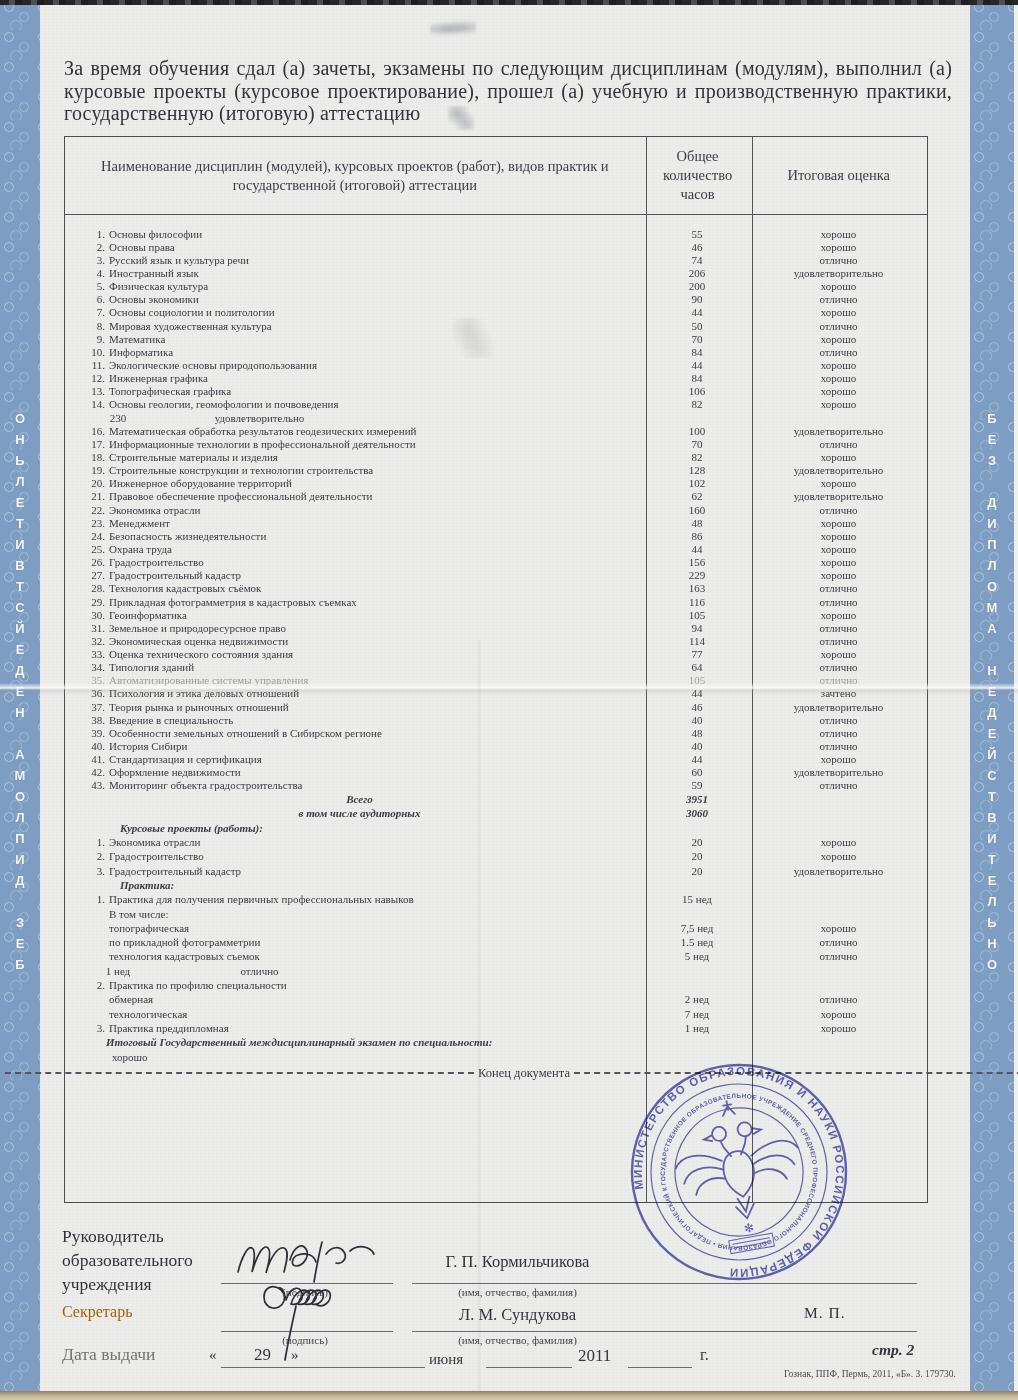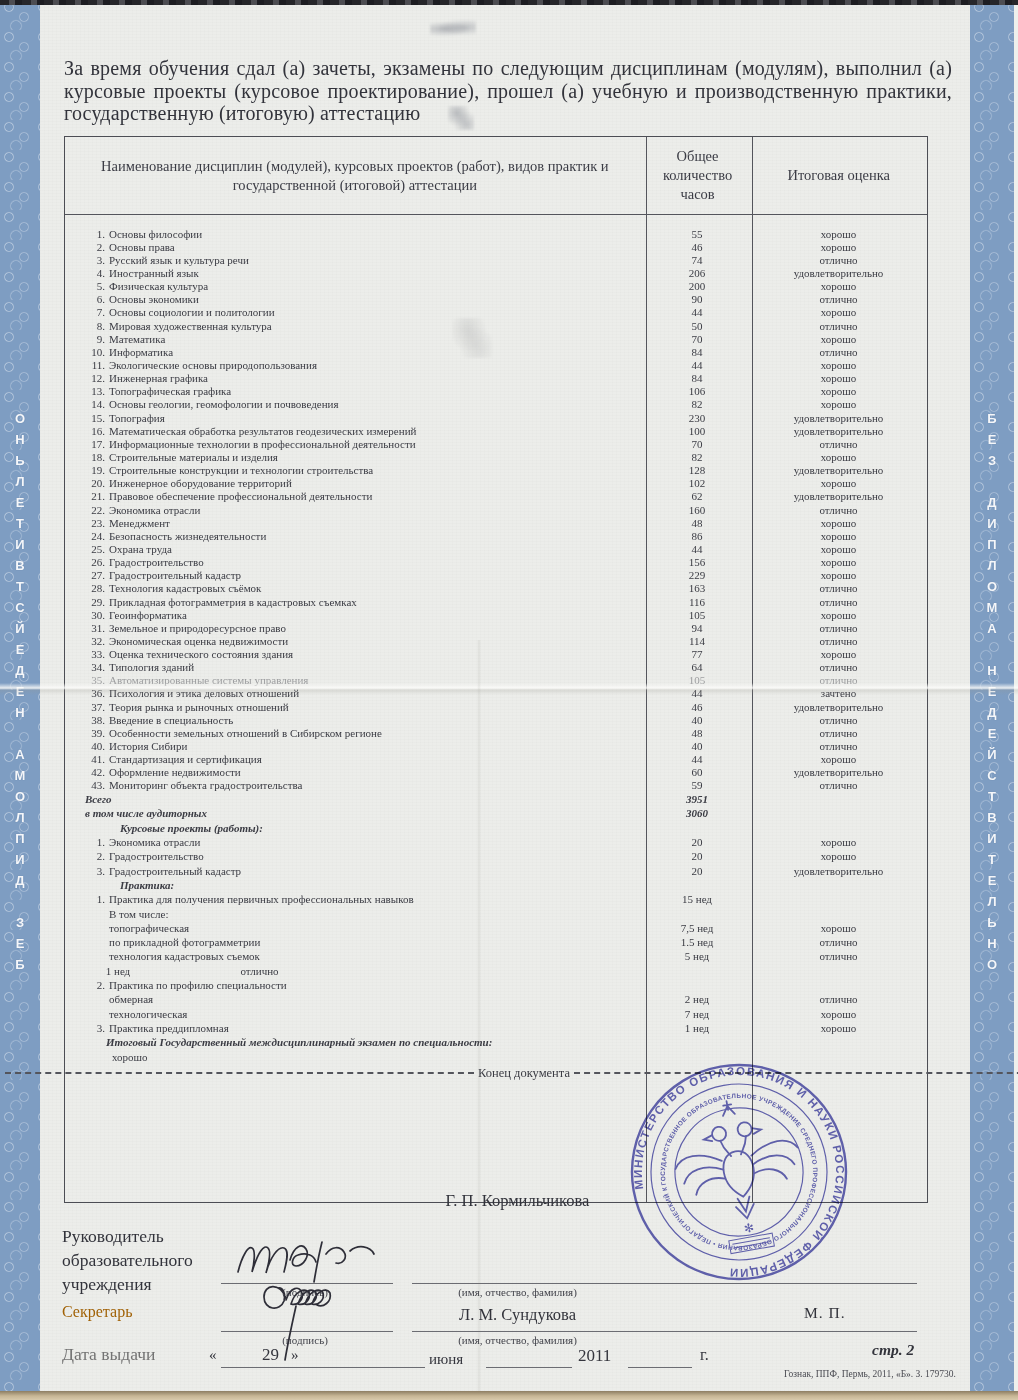--- a/index.html
+++ b/index.html
@@ -90,21 +90,21 @@
   .th-hours{width:106px;padding:0 6px;}
   .th-grade{width:177px;padding:0 8px;}
   .t-body{position:absolute;left:0;top:79px;width:100%;padding-top:11px;}
   .row{display:flex;height:13.15px;align-items:center;font-size:11px;color:#3a3b43;}
   .row.lower{height:14.3px;}
   .c1{width:581px;box-sizing:border-box;padding-left:16px;display:flex;align-items:baseline;white-space:nowrap;overflow:hidden;}
   .num{display:inline-block;width:24px;text-align:right;padding-right:0;flex:none;}
   .nm{margin-left:4px;}
   .c2{width:106px;text-align:center;flex:none;}
   .c3{width:177px;text-align:center;flex:none;}
-  .row.total .c1{justify-content:flex-start;padding-right:10px;}
+  .row.total .c1{justify-content:center;padding-right:10px;}
   .row.total .nm, .row.section .nm, .row.exam .nm{font-weight:bold;font-style:italic;}
   .row.total .c2{font-weight:bold;font-style:italic;}
   .row.section .c1{padding-left:51px;}
   .row.exam .c1{padding-left:37px;}
   .row.examgrade .c1{padding-left:43px;}
   .row.faded{opacity:.45;filter:blur(.5px);}
   .end-line{
     position:absolute;left:-60px;width:1038px;top:928px;height:16px;z-index:4;
     display:flex;align-items:center;font-size:12.5px;color:#3a3b43;
   }
@@ -126,27 +126,27 @@
   .uline-sig1{left:221px;top:1283px;width:172px;}
   .uline-name1{left:412px;top:1283px;width:505px;}
   .uline-sig2{left:221px;top:1331px;width:172px;}
   .uline-name2{left:412px;top:1331px;width:505px;}
   .caption{position:absolute;font-size:11px;color:#42434b;text-align:center;z-index:3;}
   .cap-sig1{left:235px;top:1286px;width:140px;}
   .cap-name1{left:400px;top:1286px;width:235px;}
   .cap-sig2{left:235px;top:1334px;width:140px;}
   .cap-name2{left:400px;top:1334px;width:235px;}
   .person-name{position:absolute;font-size:16.5px;color:#32333b;text-align:center;z-index:3;}
-  .name1{left:400px;top:1191px;width:235px;}
+  .name1{left:400px;top:1252px;width:235px;}
   .name2{left:400px;top:1305px;width:235px;}
   .mp{position:absolute;left:804px;top:1304px;font-size:15.5px;color:#32333b;z-index:3;letter-spacing:1px;}
   .date-label{position:absolute;left:62px;top:1344px;font-size:17.5px;color:#737373;z-index:3;}
   .q-open{position:absolute;left:209px;top:1347px;font-size:15px;z-index:3;}
   .q-close{position:absolute;left:291px;top:1347px;font-size:15px;z-index:3;}
-  .date-day{position:absolute;left:262px;top:1345px;font-size:17px;z-index:3;}
+  .date-day{position:absolute;left:254px;top:1345px;font-size:17px;z-index:3;}
   .date-month{position:absolute;left:429px;top:1351px;font-size:15px;z-index:3;}
   .date-year{position:absolute;left:578px;top:1346px;font-size:17px;z-index:3;}
   .date-g{position:absolute;left:700px;top:1346px;font-size:16px;z-index:3;}
   .dline{position:absolute;height:0;border-top:1.2px solid #6b6c72;top:1367px;z-index:2;}
   .dline-1{left:221px;width:204px;}
   .dline-2{left:486px;width:86px;}
   .dline-3{left:628px;width:64px;}
   .page-label{position:absolute;left:872px;top:1341px;font-size:15.5px;font-weight:bold;font-style:italic;color:#32333b;z-index:3;font-family:Liberation Serif, serif;}
   .print-info{position:absolute;left:736px;top:1369px;width:220px;font-size:9.5px;color:#4a4b52;text-align:right;z-index:3;}
 </style>
@@ -332,24 +332,20 @@
       </div>
       <div class="row ">
         <div class="c1">
           <span class="num">14.</span>
           <span class="nm">Основы геологии, геомофологии и почвоведения</span>
         </div>
         <div class="c2">82</div>
         <div class="c3">хорошо</div>
       </div>
       <div class="row ">
-        <div class="c1">
-          <span class="num">15.</span>
-          <span class="nm">Топография</span>
-        </div>
         <div class="c2">230</div>
         <div class="c3">удовлетворительно</div>
       </div>
       <div class="row ">
         <div class="c1">
           <span class="num">16.</span>
           <span class="nm">Математическая обработка результатов геодезических измерений</span>
         </div>
         <div class="c2">100</div>
         <div class="c3">удовлетворительно</div>

